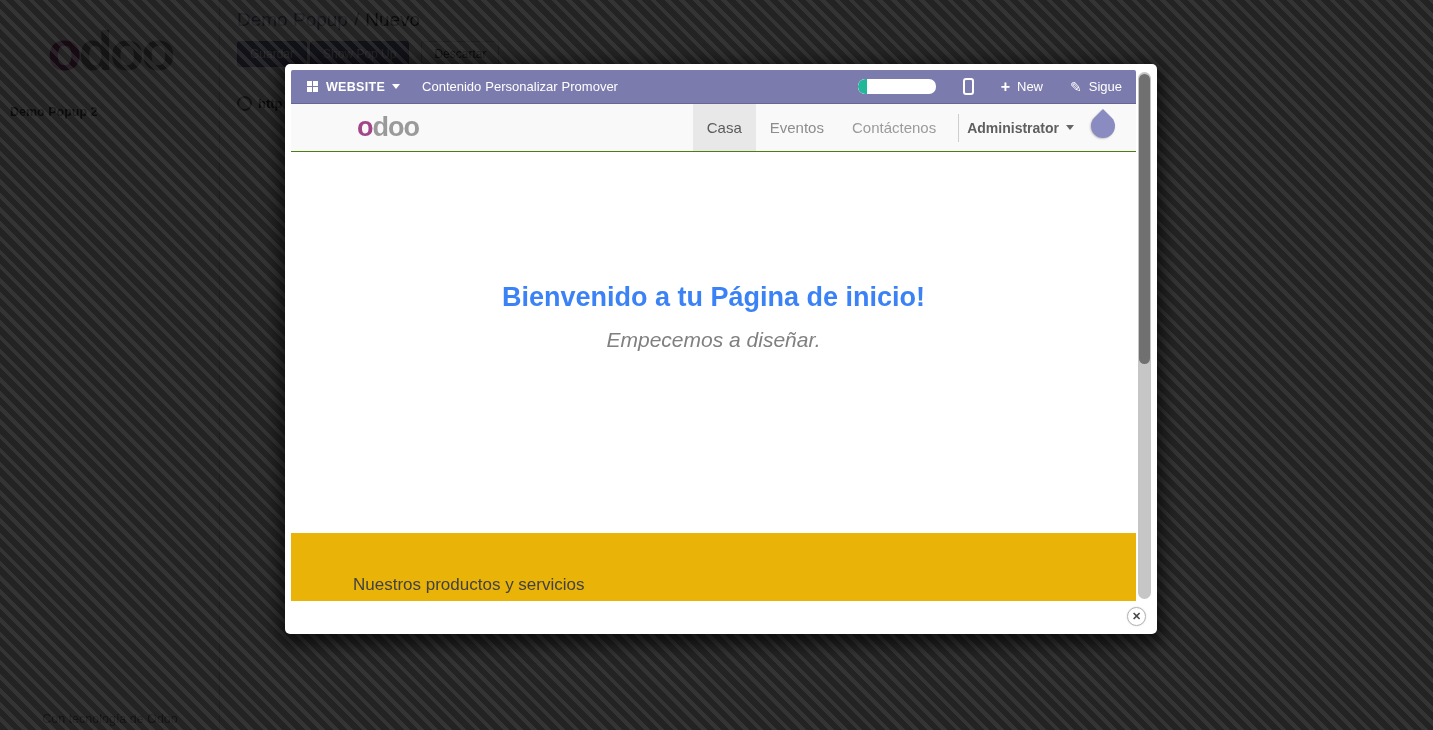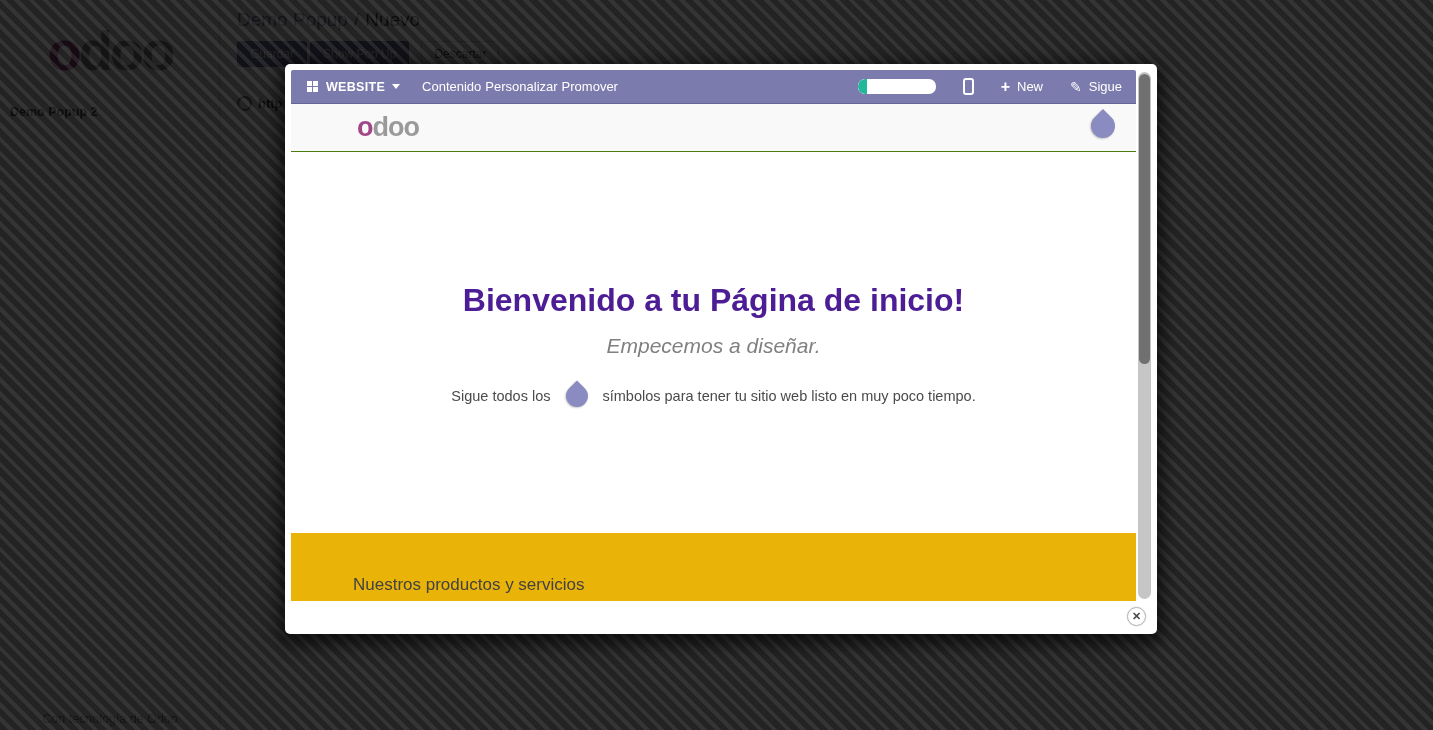--- a/index.html
+++ b/index.html
@@ -74,21 +74,21 @@
   .drop { position:relative; display:inline-block; }
   .drop::before { content:''; position:absolute; background:#8a8bc0; border-radius:0 50% 50% 50%;
                   transform:rotate(45deg); box-shadow:0 1px 2px rgba(0,0,0,0.25); }
   .drop-header { width:33px; height:38px; position:absolute; right:16px; top:3px; }
   .drop-header::before { width:24px; height:24px; left:4px; top:7px; }
   .drop-inline { width:30px; height:32px; vertical-align:middle; }
   .drop-inline::before { width:22px; height:22px; left:4px; top:5px; }
 
   
   .p-body { height:381px; background:#fff; text-align:center; padding-top:130px; }
-  .welcome-title { font-size:32px; color:#4c1d95; font-weight:600; }
+  .welcome-title { font-size:27px; color:#3b82f6; font-weight:600; }
   .welcome-title .strong { font-weight:800; }
   .welcome-subtitle { margin-top:15px; font-size:21px; color:#808080;font-style:italic; }
   .welcome-hint { margin-top:22px; display:flex; align-items:center; justify-content:center; gap:11px;
                   font-size:14.5px; color:#4a4a4a; }
 
   
   .p-section { height:68px; background:#eab308; padding:42px 0 0 62px; }
   .section-title { font-size:17px; color:#424242; font-weight:500; }
 
   
@@ -153,31 +153,36 @@
         </div>
         <div class="tb-btn">
           <span class="pencil-glyph">✎</span>
           <span>Sigue</span>
         </div>
       </div>
     </div>
 
     <div class="p-header">
       <div class="p-logo"><span class="logo-first">o</span><span>doo</span></div>
+      <div class="p-nav">
+        <div class="nav-tab active">Casa</div>
+        <div class="nav-tab">Eventos</div>
+        <div class="nav-tab muted">Contáctenos</div>
+        <div class="nav-divider"></div>
+        <div class="user-menu">
+          <span>Administrator</span>
+          <span class="caret-down-dark"></span>
+        </div>
+      </div>
       <span class="drop drop-header"></span>
     </div>
 
     <div class="p-body">
       <div class="welcome-title"><span>Bienvenido a tu </span><span class="strong">Página de inicio!</span></div>
       <div class="welcome-subtitle">Empecemos a diseñar.</div>
-      <div class="welcome-hint">
-        <span>Sigue todos los</span>
-        <span class="drop drop-inline"></span>
-        <span>símbolos para tener tu sitio web listo en muy poco tiempo.</span>
-      </div>
     </div>
 
     <div class="p-section">
       <div class="section-title">Nuestros productos y servicios</div>
     </div>
   </div>
 
   <div class="m-scroll-track">
     <div class="m-scroll-thumb"></div>
   </div>

